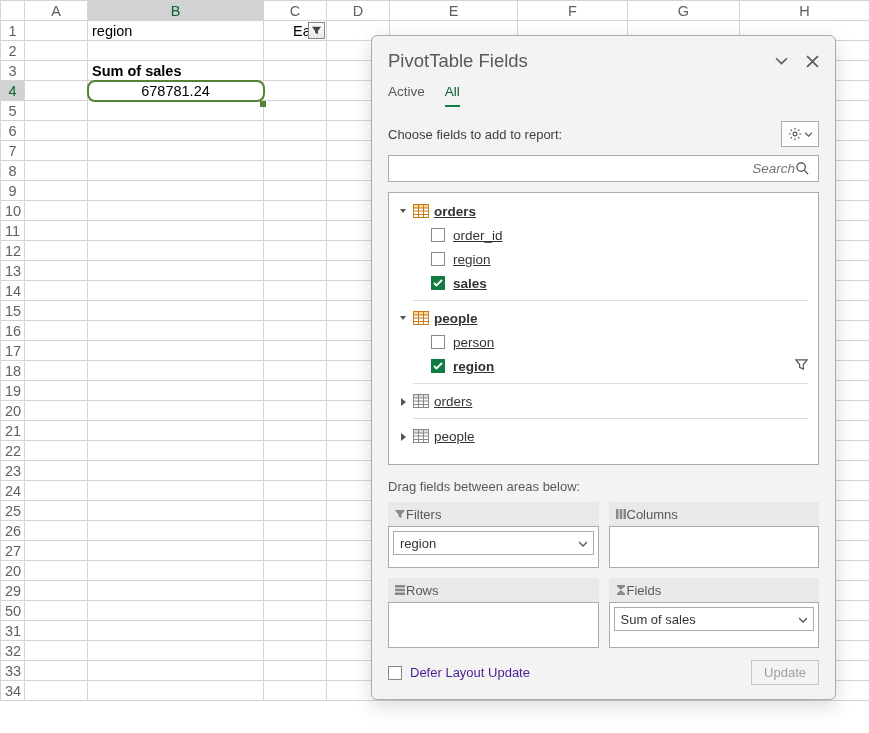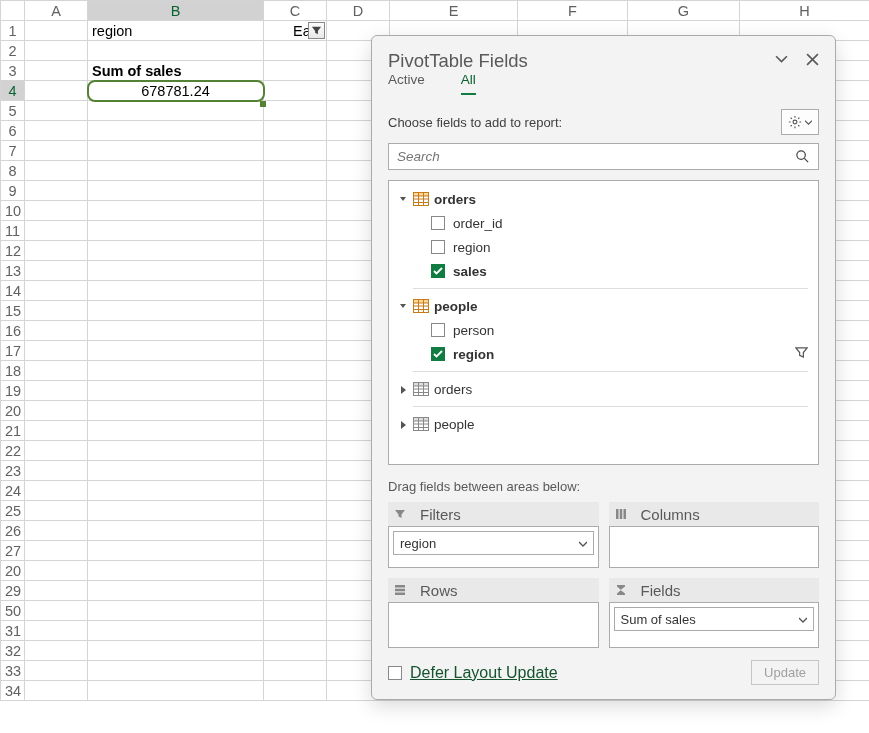--- a/index.html
+++ b/index.html
@@ -30,68 +30,68 @@
     position: absolute;
     left: 371px; top: 35px;
     width: 465px; height: 665px;
     background: #f3f3f3;
     border: 1px solid #ababab;
     border-radius: 6px;
     box-shadow: 0 6px 20px rgba(0,0,0,0.15);
     display:flex; flex-direction:column;
   }
   .panel-header { padding: 14px 16px 0 16px; }
-  .panel-title-row { display:flex; align-items:center; }
+  .panel-title-row { display:flex; align-items:flex-end; }
   .panel-title { font-size: 18.5px; color:#595959; flex:1;}
   .panel-title-icons { display:flex; gap:18px; }
   .panel-title-icons svg { width:13px; height:13px; stroke:#595959; stroke-width:1.5; fill:none;}
-  .tabs { display:flex; gap:36px; font-size:13.5px; color:#595959;}
+  .tabs { display:flex; gap:20px; margin-top:12px; font-size:13.5px; color:#595959;}
   .tab { padding-bottom:6px; cursor:pointer;}
   .tab.active { color:#0a6332; border-bottom:2px solid #107c41; font-weight:500;}
   .panel-sub { display:flex; align-items:center; padding: 14px 16px 8px 16px; }
   .panel-sub-text { flex:1; font-size:13px; color:#404040;}
   .gear-btn { border:1px solid #ababab; background:#fdfdfd; width:38px; height:26px; display:flex; align-items:center; justify-content:center; gap:3px;}
   .gear-btn svg { width:14px; height:14px; }
   .search-wrap { padding: 0 16px 10px 16px; }
   .search { display:flex; align-items:center; border:1px solid #ababab; background:#fff; height:27px; padding:0 8px;}
-  .search input { flex:1; border:none; outline:none; font-size:13.5px; font-style:italic; color:#000000; background:transparent;}
+  .search input { flex:1; border:none; outline:none; font-size:13.5px; font-style:italic; color:#000000; background:transparent;text-align:right;}
   .search svg { width:15px; height:15px; stroke:#444; fill:none; stroke-width:1.3;}
 
   .field-list { margin: 0 16px 0 16px; border:1px solid #ababab; background:#fff; flex:1; padding:6px 10px 10px 10px; overflow:auto; font-size:13.5px;}
   .tree-row { display:flex; align-items:center; height:24px; position:relative;}
   .tree-indent-1 { padding-left:0px;}
   .tree-indent-2 { padding-left:32px;}
   .collapse-tri { width:10px; display:inline-block; margin-right:4px;}
   .collapse-tri svg { width:8px; height:8px;}
   .table-icon { display:inline-flex; margin-right:5px;}
   .table-icon svg { width:16px; height:14px;}
   .checkbox { width:14px; height:14px; border:1px solid #888; margin-right:8px; background:#fff; display:inline-flex; align-items:center; justify-content:center;}
   .checkbox.checked { background:#107c41; border-color:#107c41;}
   .checkbox.checked svg { width:10px; height:10px;}
-  .field-label { color:#333; }
+  .field-label { color:#333;text-decoration:underline; }
   .field-label.bold { font-weight:bold;}
   .row-filter-icon { position:absolute; right:0; }
   .row-filter-icon svg { width:13px; height:13px; stroke:#555; fill:none; stroke-width:1.3;}
   .sep-line { border-top:1px solid #ddd; margin:5px 0 5px 14px;}
   .closed-tri svg { width:8px; height:8px;}
 
   .drag-label { font-size:13px; color:#595959; padding:14px 16px 8px 16px;}
   .areas { display:grid; grid-template-columns:1fr 1fr; grid-template-rows:auto auto; gap:10px; padding:0 16px;}
   .area-box { }
-  .area-title { display:flex; align-items:center; gap:14px; font-size:15px; color:#595959; background:#e9e9e9; height:24px; padding:0 6px;}
+  .area-title { display:flex; align-items:center; gap:0; font-size:13px; color:#595959; background:#e9e9e9; height:24px; padding:0 6px;}
   .area-title svg { width:12px; height:12px; fill:#888;}
   .area-body { background:#fff; border:1px solid #ababab; min-height:42px; padding:4px;}
   .area-body.tall { min-height:46px;}
   .drop-item { border:1px solid #ababab; background:#fff; height:24px; display:flex; align-items:center; padding:0 6px; font-size:13px; color:#333; position:relative;}
   .drop-item .dd { position:absolute; right:6px; }
   .drop-item .dd svg { width:8px; height:8px;}
 
   .panel-footer { display:flex; align-items:center; padding:12px 16px 14px 16px;}
   .defer-check { width:14px; height:14px; border:1px solid #888; background:#fff; margin-right:8px;}
-  .defer-label { font-size:16px; color:#14532d; flex:1;text-decoration:underline;}
+  .defer-label { font-size:13px; color:#4c1d95; flex:1;}
   .update-btn { border:1px solid #c5c5c5; background:#f3f3f3; color:#a0a0a0; font-size:13px; padding:4px 12px;}
 </style>
 </head>
 <body>
 
 <div class="grid">
 <table class="sheet">
   <colgroup>
     <col style="width:24px">
         <col style="width:63px">

